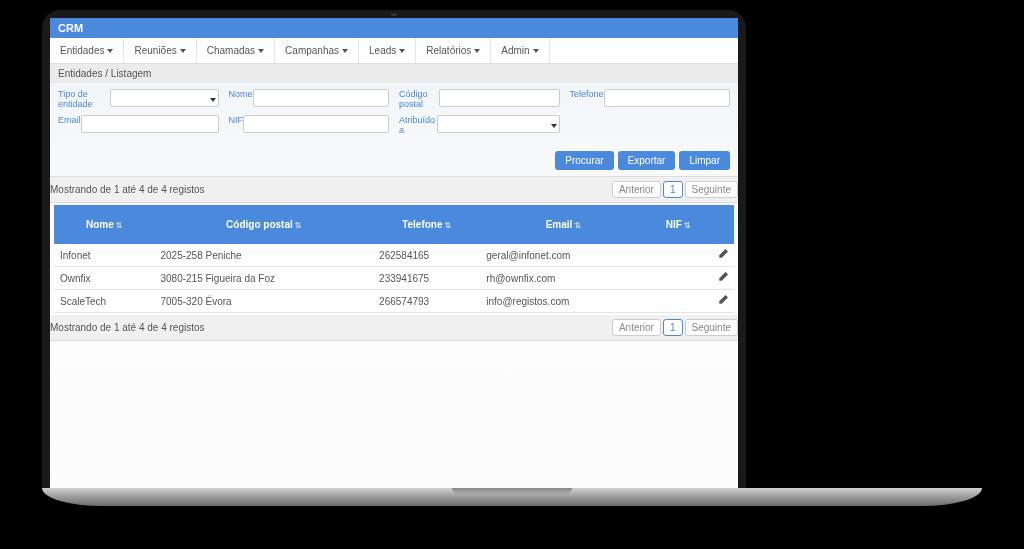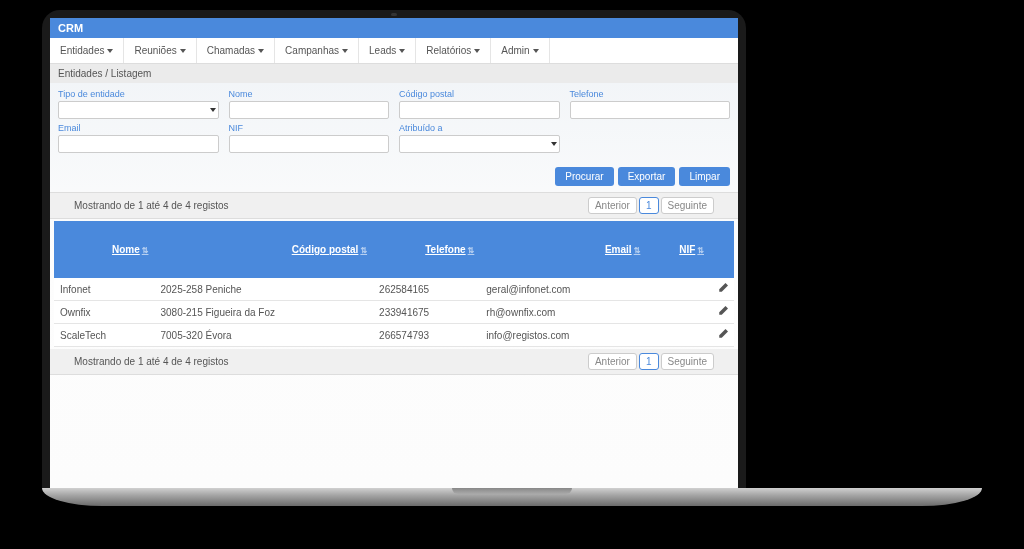--- a/index.html
+++ b/index.html
@@ -127,21 +127,21 @@
 
   
   .filter-form {
     padding: 6px 8px;
   }
   .filter-row {
     display: flex;
     gap: 10px;
     margin-bottom: 4px;
   }
-  .filter-col { flex: 1; display:flex; flex-direction:column; }
+  .filter-col { flex: 1; display:flex; }
   .filter-label {
     color: #4A89DC;
     font-size: 9px;
     margin-bottom: 2px;
   }
   .filter-input, .filter-select {
     height: 18px;
     border: 1px solid #ccc;
     border-radius: 2px;
     font-size: 10px;
@@ -174,21 +174,21 @@
     border-radius: 3px;
     font-size: 10px;
     padding: 4px 10px;
     cursor: pointer;
   }
 
   
   .table-info-row {
     display:flex;
     align-items:center;
-    padding: 4px 24px;
+    padding: 4px 0;
     background: #f0f0f0;
     border-top:1px solid #ddd;
     border-bottom:1px solid #ddd;
   }
   .table-info { font-size: 10px; color: #555; flex:1; }
   .pager { display:flex; gap:2px; align-items:center; }
   .pager-btn {
     background:#fff;
     border:1px solid #ccc;
     border-radius:3px;
@@ -205,24 +205,23 @@
 
   table.data {
     width: calc(100% - 8px);
     margin: 2px 4px;
     border-collapse: collapse;
     font-size: 10px;
   }
   table.data thead th {
     background: #4A89DC;
     color: #fff;
-    text-align: right;
-    padding: 23px 6px;
+    text-align: center;
+    padding: 14px 6px;
     font-weight: bold;
-    text-decoration: underline;
   }
   .sort-icon { opacity:.6; font-size:8px; margin-left:2px; }
   table.data tbody td {
     padding: 5px 6px;
     border-bottom: 1px solid #e5e5e5;
     color: #555;
     background: #fff;
   }
   .edit-cell { text-align:right; width:24px; }
   .pencil {

